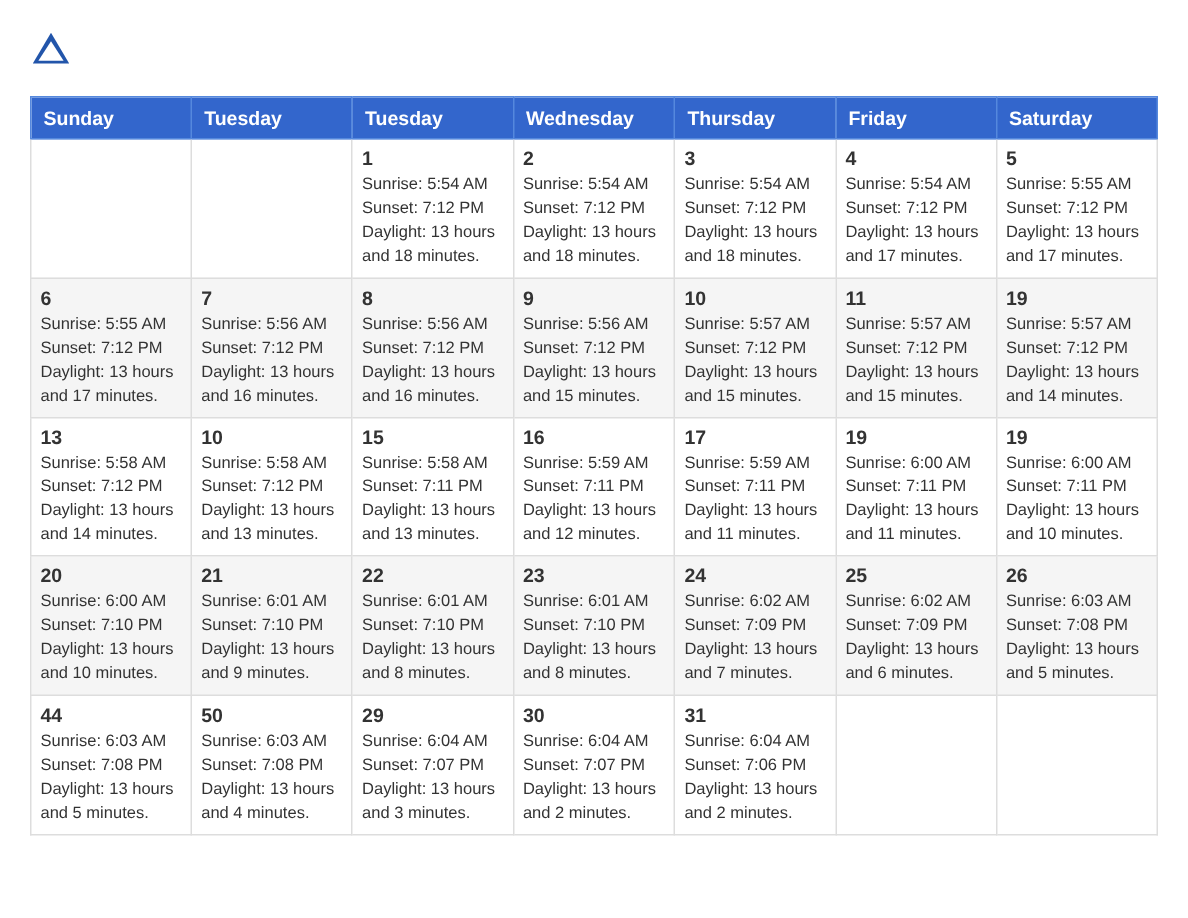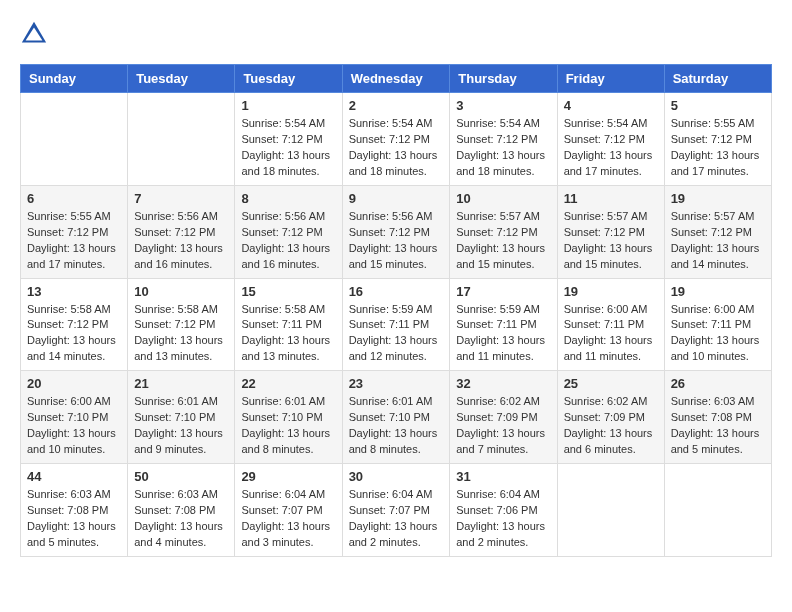--- a/index.html
+++ b/index.html
@@ -277,21 +277,21 @@
 and 8 minutes.</div>
         </td>
         <td>
           <span class="day-number">23</span>
           <div class="day-info" style="white-space: pre-line;">Sunrise: 6:01 AM
 Sunset: 7:10 PM
 Daylight: 13 hours
 and 8 minutes.</div>
         </td>
         <td>
-          <span class="day-number">32</span>
+          <span class="day-number">24</span>
           <div class="day-info" style="white-space: pre-line;">Sunrise: 6:02 AM
 Sunset: 7:09 PM
 Daylight: 13 hours
 and 7 minutes.</div>
         </td>
         <td>
           <span class="day-number">25</span>
           <div class="day-info" style="white-space: pre-line;">Sunrise: 6:02 AM
 Sunset: 7:09 PM
 Daylight: 13 hours

